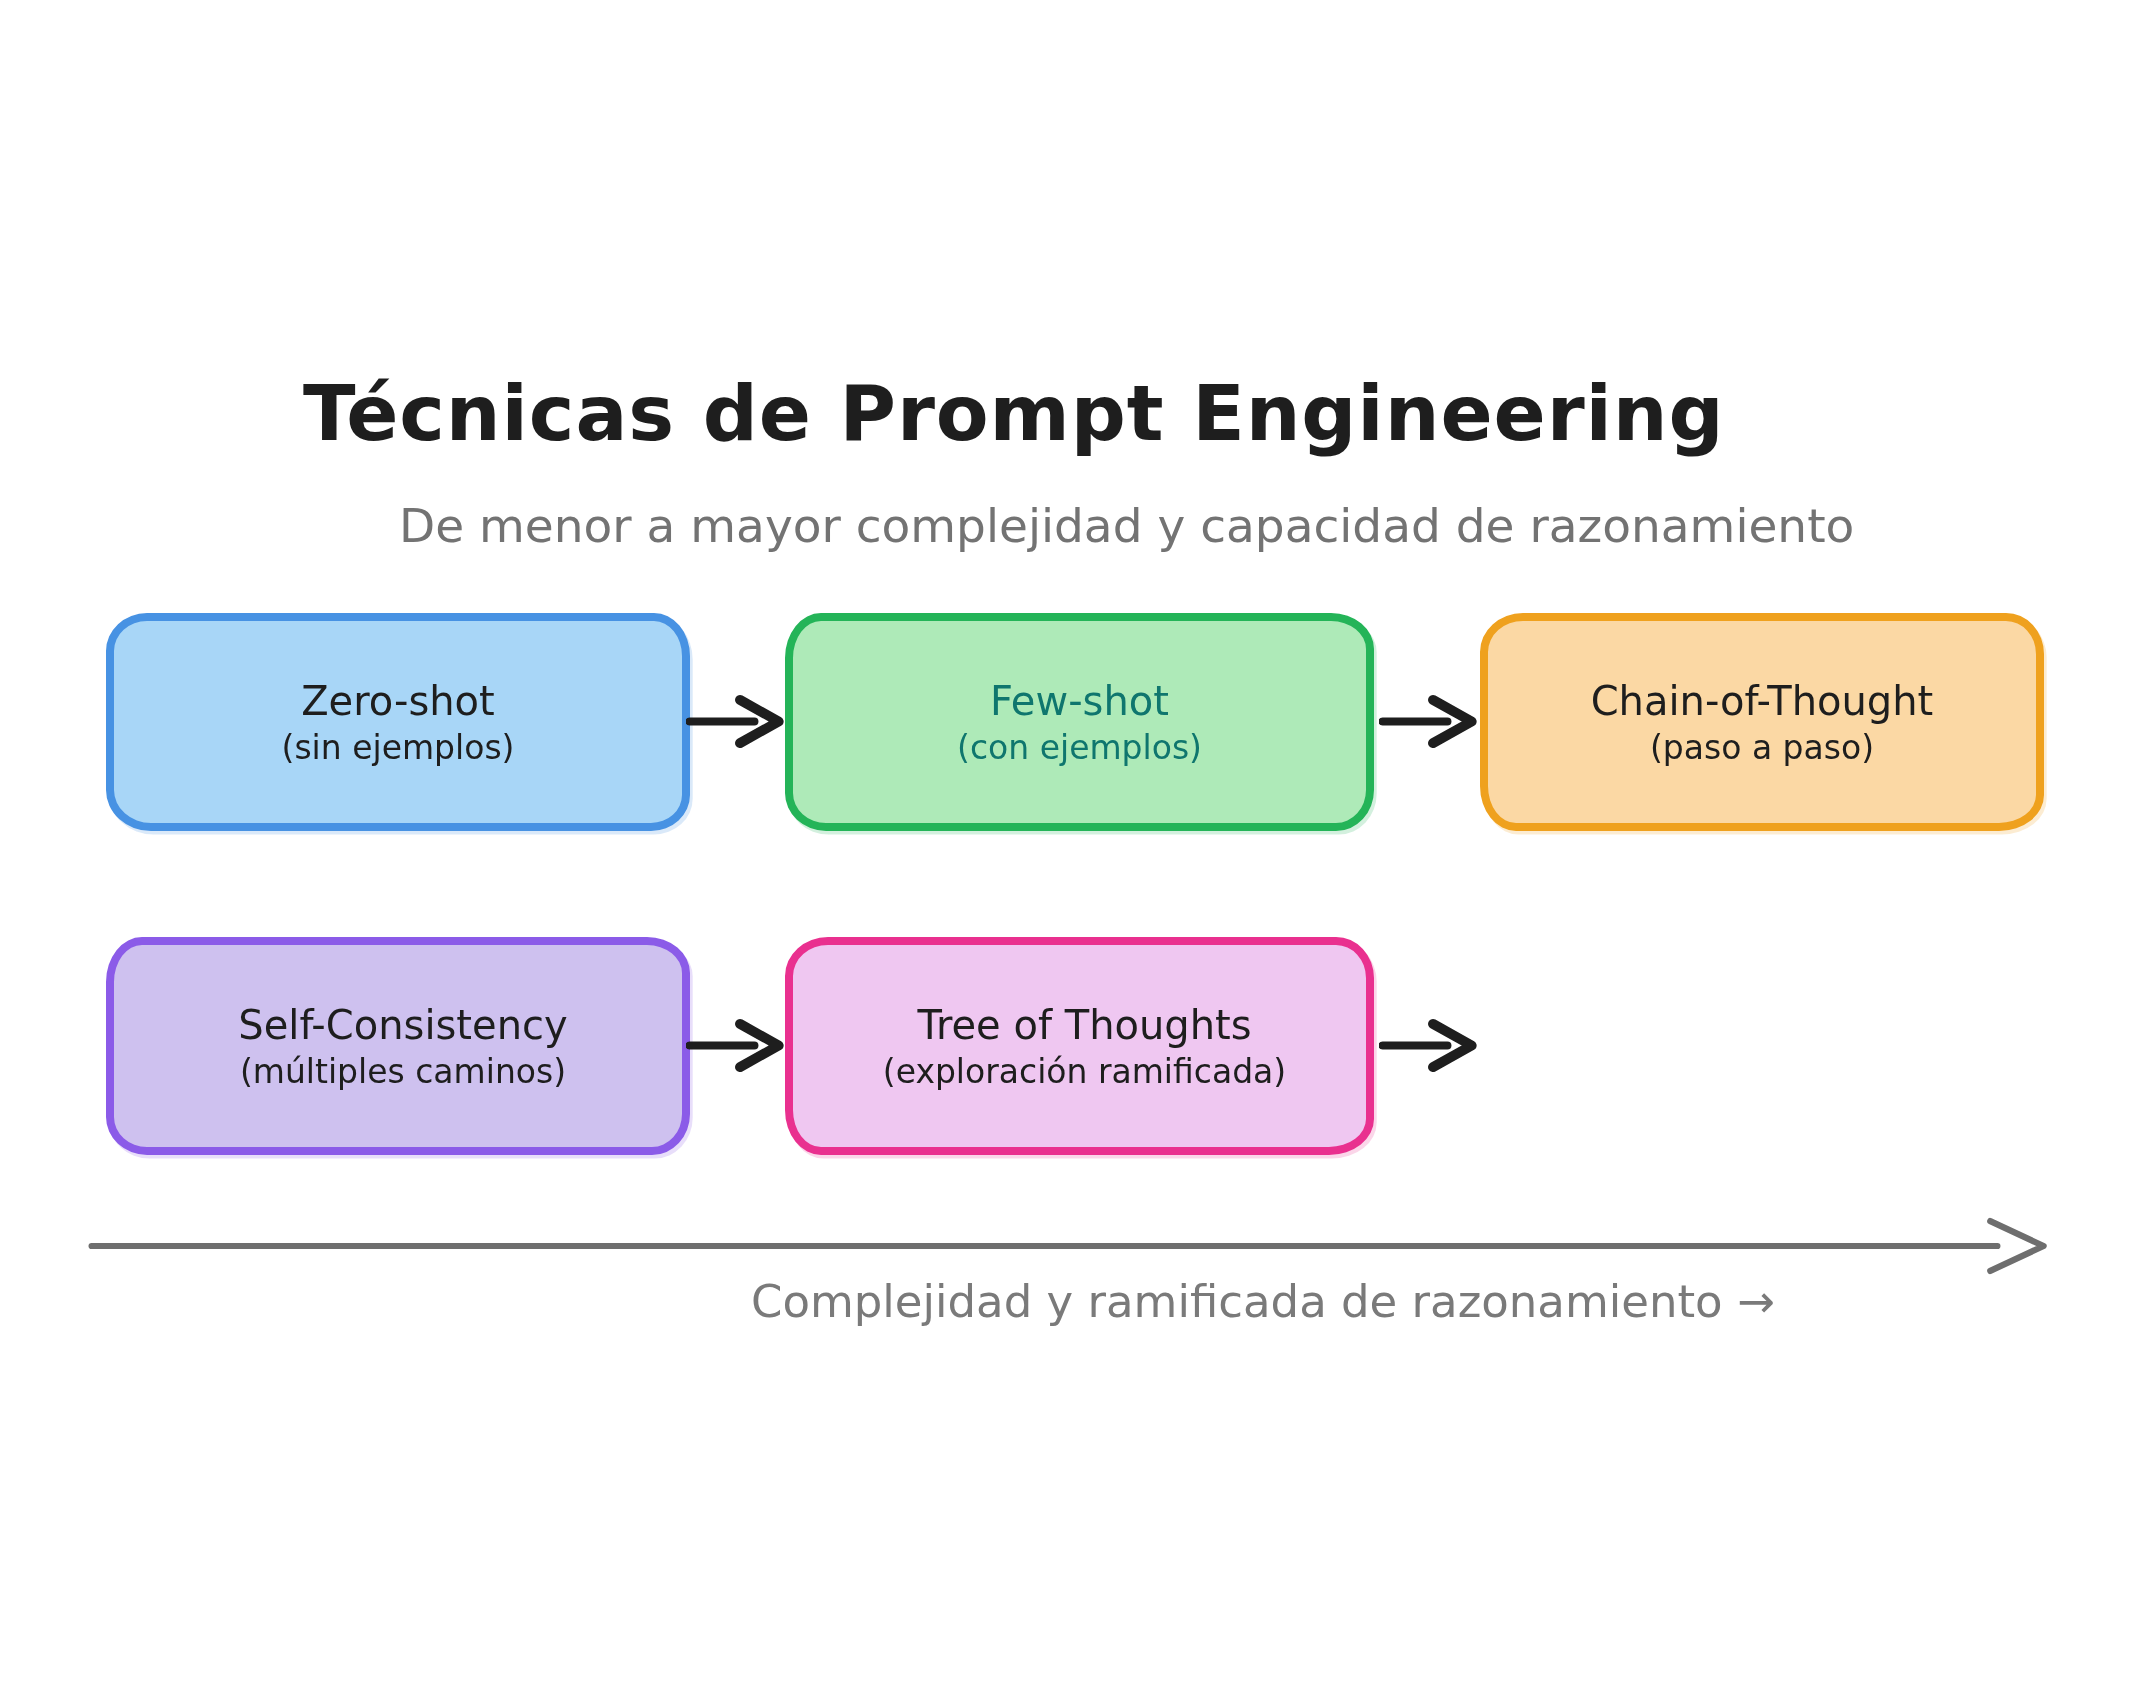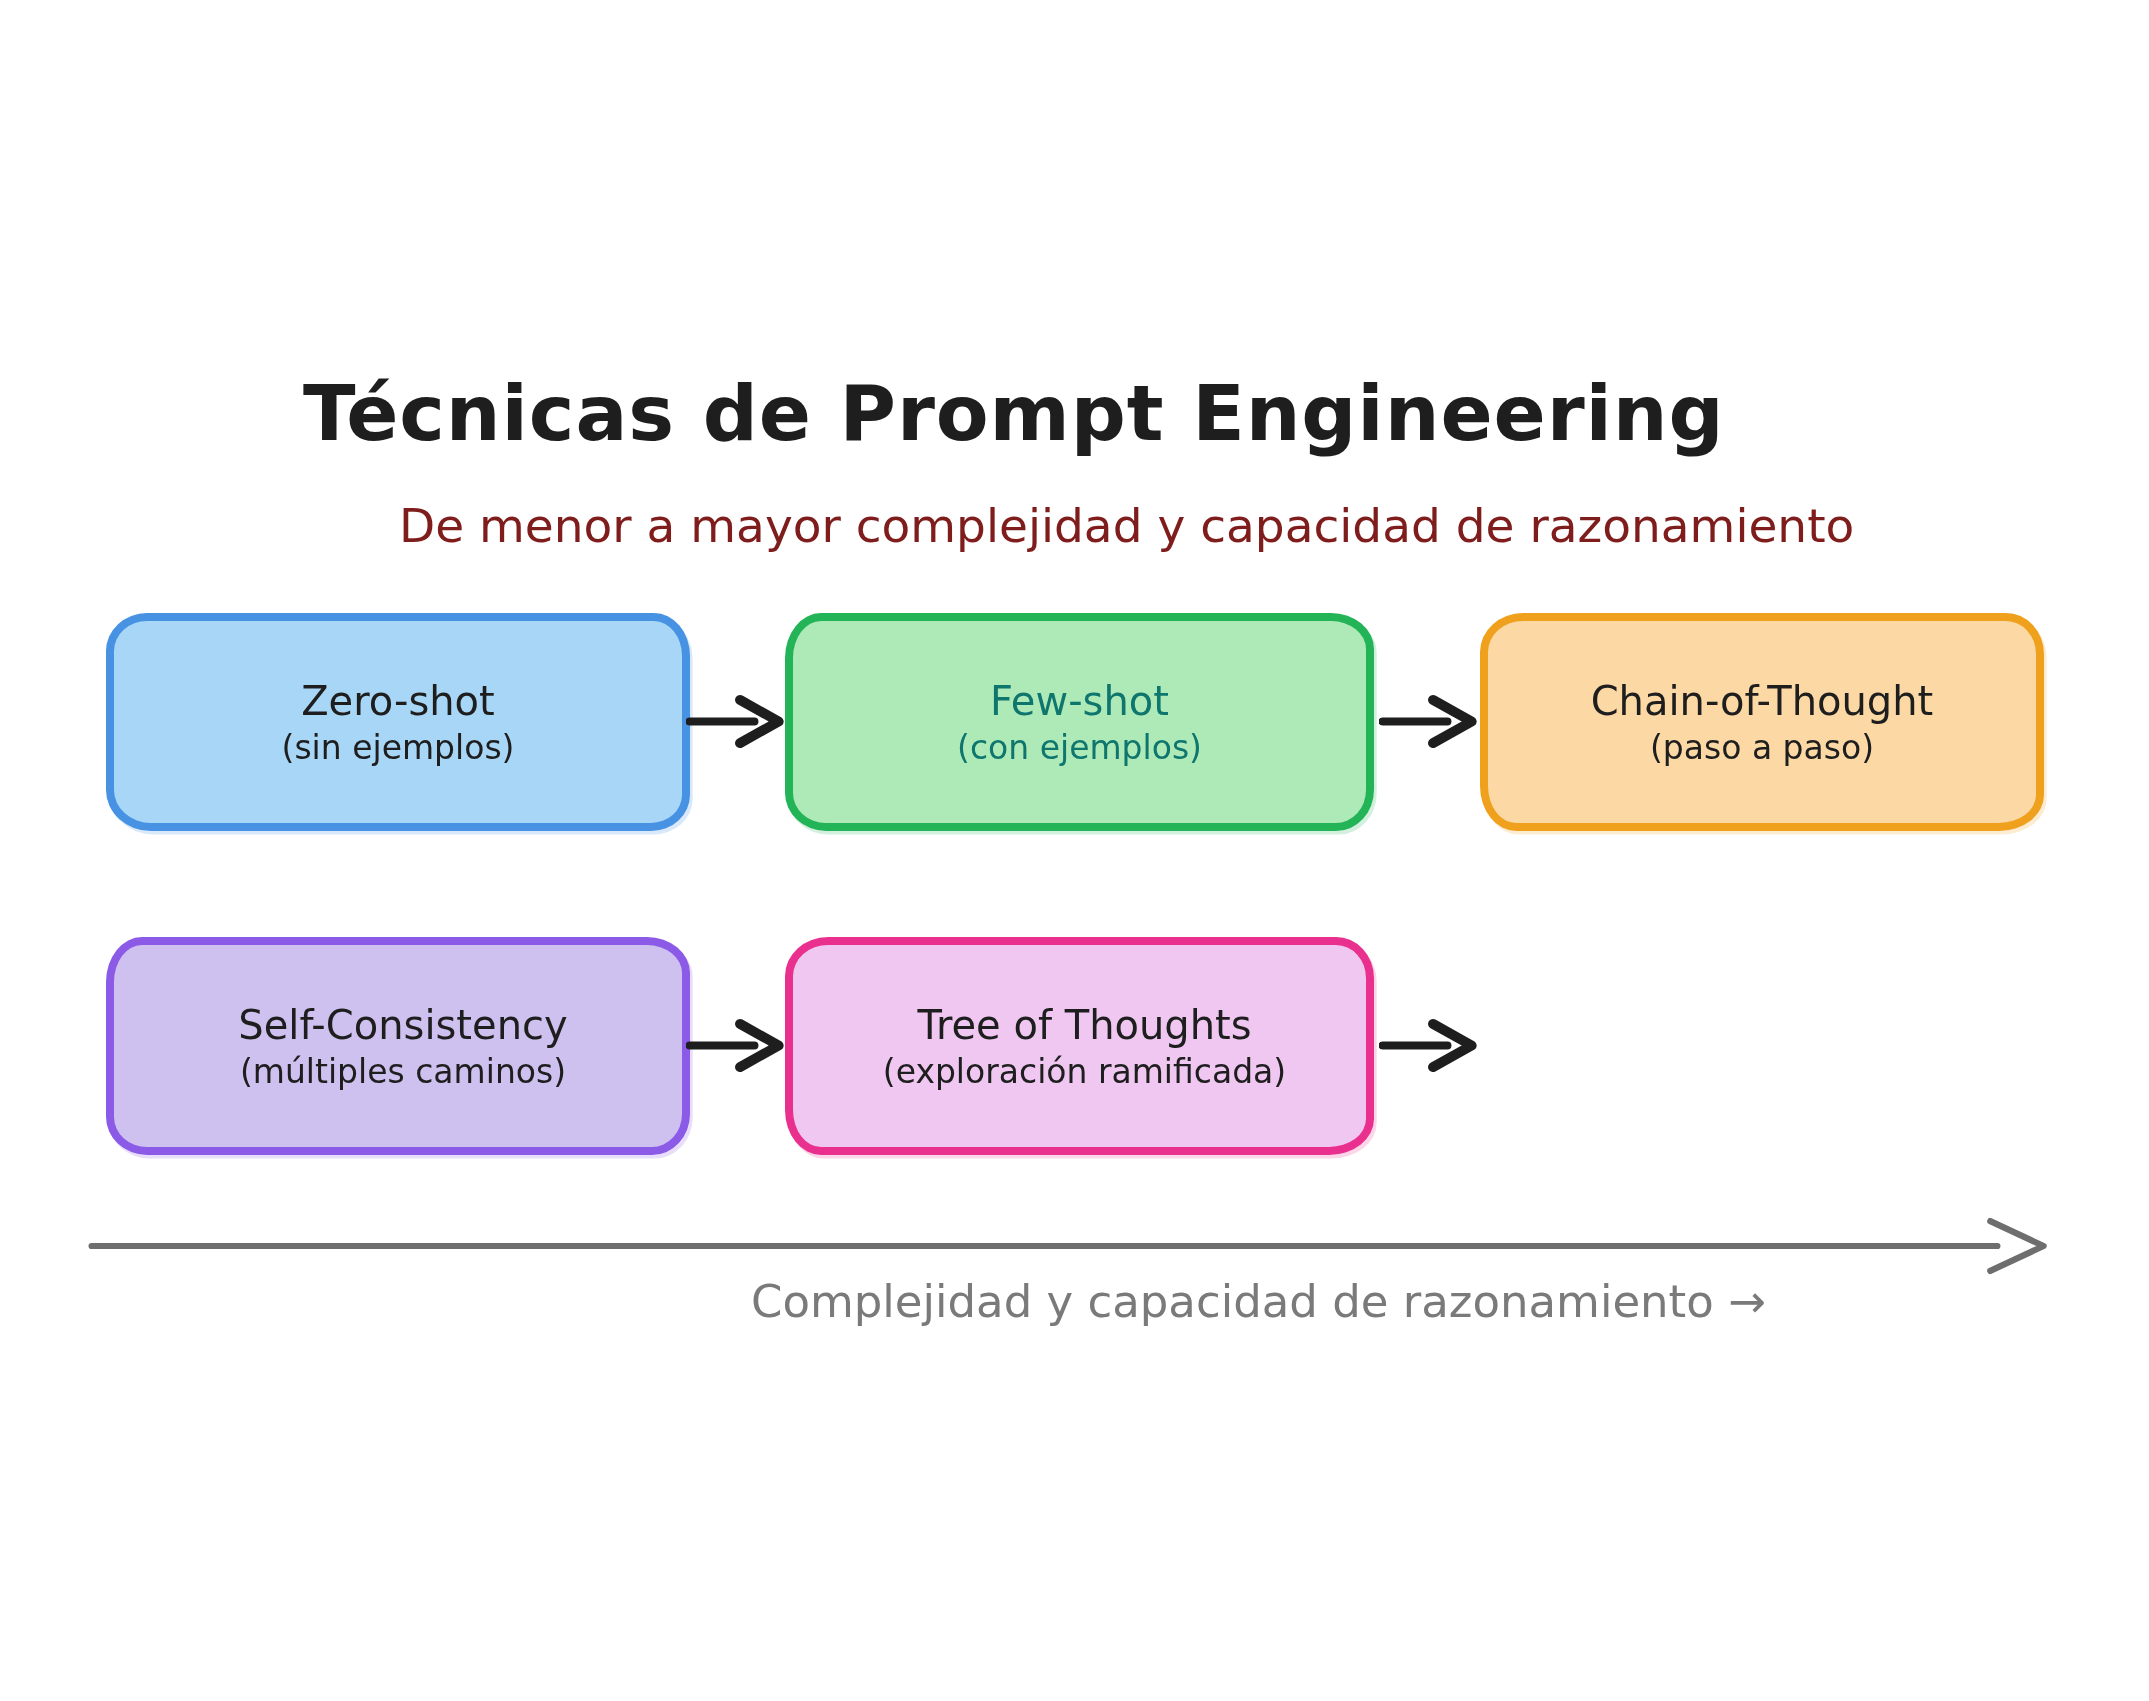--- a/index.html
+++ b/index.html
@@ -87,21 +87,21 @@
     white-space: nowrap;
   }
 </style>
 </head>
 <body>
 
 <div class="canvas">
 
   <div class="title" style="color: rgb(30, 30, 30);">Técnicas de Prompt Engineering</div>
 
-  <div class="subtitle" style="color: #7f1d1d;">De menor a mayor complejidad y capacidad de razonamiento</div>
+  <div class="subtitle" style="color: #737373;">De menor a mayor complejidad y capacidad de razonamiento</div>
 
   <div class="tech-box row-top col-1 r1" style="color: rgb(30, 30, 30); background: rgb(168, 214, 247); border-color: rgb(71, 146, 227); box-shadow: rgba(71, 146, 227, 0.2) 2.7px 3.6px 0px 0px;">
     <div class="box-name">Zero-shot</div>
     <div class="box-detail">(sin ejemplos)</div>
   </div>
 
   <svg class="flow-arrow fa-1" viewBox="0 0 110 70" style="color: rgb(30, 30, 30);">
     <path d="M4 35 L76 35" stroke="currentColor" stroke-width="9" stroke-linecap="round" fill="none"></path>
     <path d="M60 11 L103 35 L60 59" stroke="currentColor" stroke-width="11" stroke-linecap="round" stroke-linejoin="round" fill="none"></path>
   </svg>
@@ -140,16 +140,16 @@
     <path d="M4 35 L76 35" stroke="currentColor" stroke-width="9" stroke-linecap="round" fill="none"></path>
     <path d="M60 11 L103 35 L60 59" stroke="currentColor" stroke-width="11" stroke-linecap="round" stroke-linejoin="round" fill="none"></path>
   </svg>
 
 
   <svg class="axis-arrow" viewBox="0 0 2210 72" style="color: rgb(110, 110, 110);">
     <path d="M6 36 L2150 36" stroke="currentColor" stroke-width="7" stroke-linecap="round" fill="none"></path>
     <path d="M2142 8 L2202 36 L2142 64" stroke="currentColor" stroke-width="7" stroke-linecap="round" stroke-linejoin="round" fill="none"></path>
   </svg>
 
-  <div class="axis-label" style="color: rgb(122, 122, 122);">Complejidad y capacidad de razonamiento →</div>
+  <div class="axis-label" style="color: rgb(122, 122, 122);">Complejidad y ramificada de razonamiento →</div>
 
 </div>
 
 
 </body></html>

